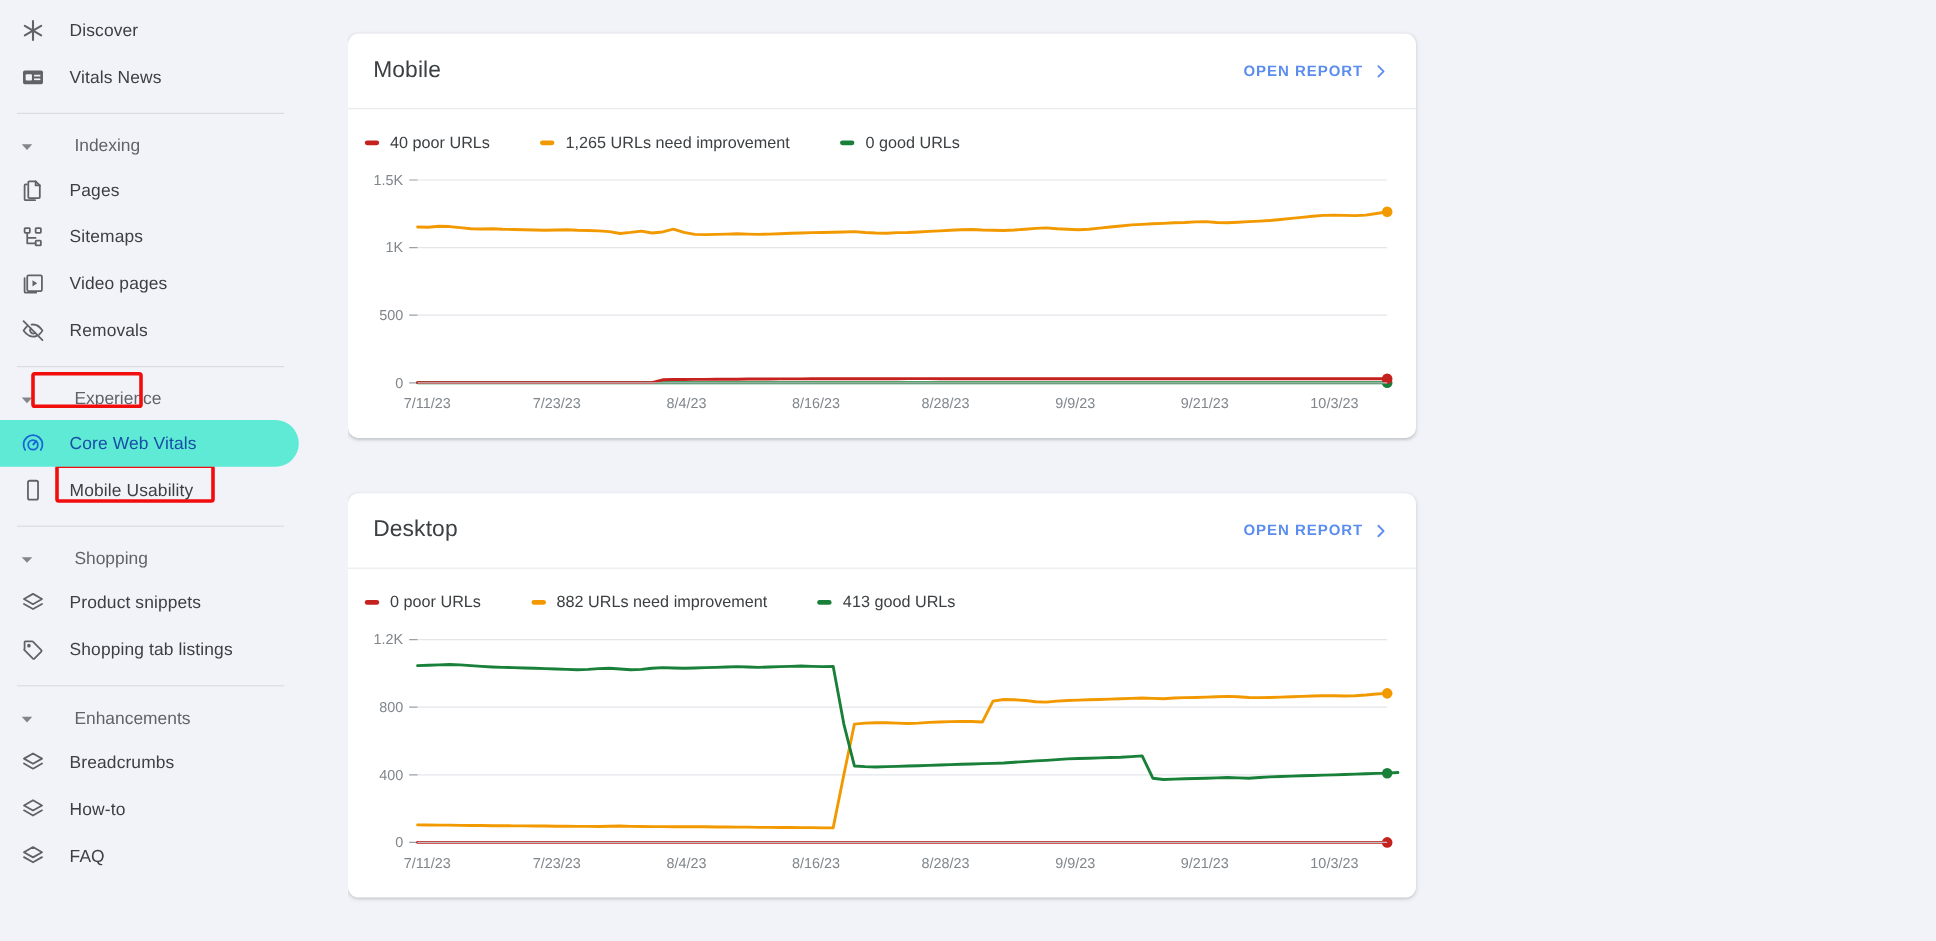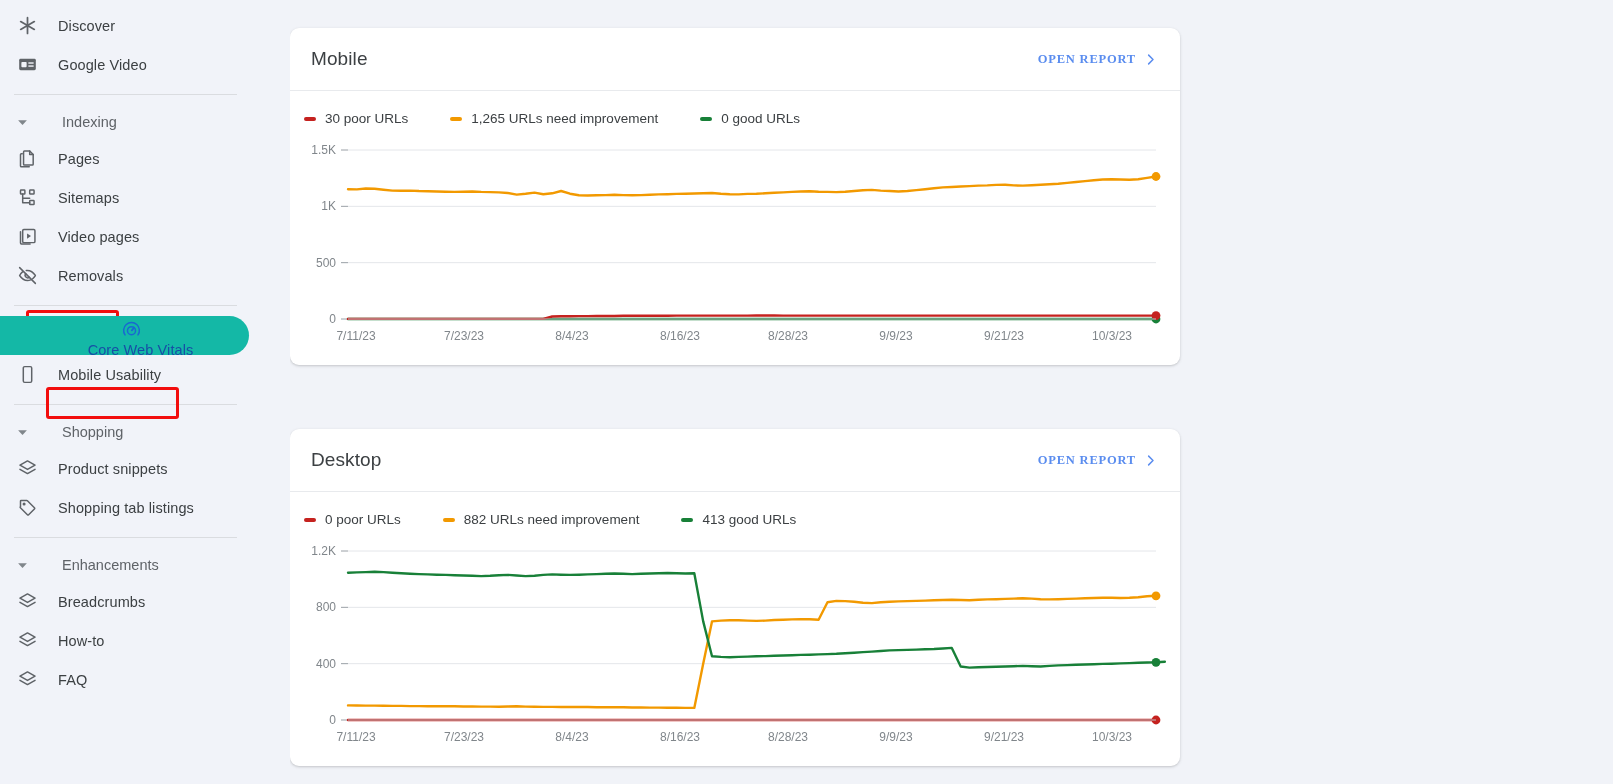--- a/index.html
+++ b/index.html
@@ -33,25 +33,24 @@
     color: #5f6368;
   }
   .nav-item .lbl {
     margin-left: 18px;
     font-size: 14.5px;
     color: #3c4043;
     letter-spacing: .1px;
     white-space: nowrap;
   }
   .nav-item.selected {
-    background: #14b8a6;
+    background: #5eead4;
     border-top-right-radius: 20px;
     border-bottom-right-radius: 20px;
     width: 249px;
-    flex-direction: column;
   }
   .nav-item.selected .lbl { color: #174ea6; }
   .nav-item.selected .ico { color: #1967d2; }
 
   .divider {
     height: 1px; background: #dadce0;
     margin: 10px 53px 10px 14px;
   }
   .group-head {
     display: flex; align-items: center;
@@ -78,40 +77,40 @@
   }
   #rb-exp  { left: 26px;  top: 310px; width: 93px;  height: 30px; }
   #rb-cwv  { left: 46px;  top: 387px; width: 133px; height: 32px; }
 
   
   .main {
     flex: 1;
     padding: 28px 90px 0 0;
     display: flex; flex-direction: column;
     align-items: flex-start;
-    gap: 64px;
+    gap: 46px;
   }
   .card {
     background: #ffffff;
     width: 890px;
     border-radius: 9px;
     box-shadow: 0 1px 2px rgba(60,64,67,.18), 0 1px 3px 1px rgba(60,64,67,.06);
     overflow: hidden;
   }
   .card-head {
     height: 63px;
     display: flex; align-items: center; justify-content: space-between;
     padding: 0 22px 0 21px;
     border-bottom: 1px solid #e8eaed;
   }
   .card-title { font-size: 19px; color: #3c4043; font-weight: 400; letter-spacing: .1px; }
   .open-report {
     display: flex; align-items: center; gap: 7px;
     color: #5b8def; font-size: 12.5px; font-weight: 700;
-    letter-spacing: .8px; cursor: pointer; font-family: Liberation Serif, serif;
+    letter-spacing: .8px; cursor: pointer;
   }
   .open-report .chev { display: flex; align-items: center; }
 
   .legend {
     display: flex; align-items: center;
     gap: 42px;
     padding: 20px 0 0 14px;
   }
   .legend-item { display: flex; align-items: center; gap: 9px; cursor: pointer; }
   .legend-dash { width: 12px; height: 4px; border-radius: 2px; display: block; }
@@ -138,21 +137,21 @@
       </div>
       <div class="nav-item">
         <span class="ico">
           <svg width="21" height="21" viewBox="0 0 24 24" fill="none" stroke="currentColor" stroke-width="1.7" stroke-linecap="round" stroke-linejoin="round">
             <rect x="2.5" y="5.5" width="19" height="13" rx="1.6" fill="currentColor" stroke="none"></rect>
             <rect x="5" y="9" width="6" height="6" rx="1" fill="#f1f3f9" stroke="none"></rect>
             <rect x="13" y="9.5" width="6" height="1.6" fill="#f1f3f9" stroke="none"></rect>
             <rect x="13" y="13" width="6" height="1.6" fill="#f1f3f9" stroke="none"></rect>
           </svg>
         </span>
-        <span class="lbl">Google Video</span>
+        <span class="lbl">Vitals News</span>
       </div>
       <div class="divider"></div>
       <div class="group-head">
         <span class="caret">
           <svg width="11" height="11" viewBox="0 0 10 10">
             <path d="M1 3l4 4.3L9 3z" fill="currentColor"></path>
           </svg>
         </span>
         <span class="gl">Indexing</span>
       </div>
@@ -192,20 +191,28 @@
           <svg width="21" height="21" viewBox="0 0 24 24" fill="none" stroke="currentColor" stroke-width="1.7" stroke-linecap="round" stroke-linejoin="round">
             <path d="M3 3l18 18"></path>
             <path d="M10.6 6.3A9.8 9.8 0 0 1 12 6.2c5.2 0 9 5.8 9 5.8a17 17 0 0 1-3.1 3.7"></path>
             <path d="M6.3 7.9A17 17 0 0 0 3 12s3.8 5.8 9 5.8a9.3 9.3 0 0 0 3.6-.73"></path>
             <path d="M9.9 9.9a3 3 0 0 0 4.2 4.2"></path>
           </svg>
         </span>
         <span class="lbl">Removals</span>
       </div>
       <div class="divider"></div>
+      <div class="group-head">
+        <span class="caret">
+          <svg width="11" height="11" viewBox="0 0 10 10">
+            <path d="M1 3l4 4.3L9 3z" fill="currentColor"></path>
+          </svg>
+        </span>
+        <span class="gl">Experience</span>
+      </div>
       <div class="nav-item selected">
         <span class="ico">
           <svg width="21" height="21" viewBox="0 0 24 24" fill="none" stroke="currentColor" stroke-width="1.7" stroke-linecap="round" stroke-linejoin="round">
             <path d="M4.6 18.2a9 9 0 1 1 14.8 0"></path>
             <circle cx="12" cy="13.4" r="4.6"></circle>
             <path d="M14.9 9.9l-2.5 3.1" stroke-width="2"></path>
           </svg>
         </span>
         <span class="lbl">Core Web Vitals</span>
       </div>
@@ -291,21 +298,21 @@
             <span class="chev">
               <svg width="15" height="15" viewBox="0 0 24 24" fill="none" stroke="currentColor" stroke-width="2.4" stroke-linecap="round" stroke-linejoin="round">
                 <path d="M9 5l7 7-7 7"></path>
               </svg>
             </span>
           </div>
         </div>
         <div class="legend">
           <div class="legend-item">
             <span class="legend-dash" style="background:#c5221f"></span>
-            <span class="legend-text">30 poor URLs</span>
+            <span class="legend-text">40 poor URLs</span>
           </div>
           <div class="legend-item">
             <span class="legend-dash" style="background:#f29900"></span>
             <span class="legend-text">1,265 URLs need improvement</span>
           </div>
           <div class="legend-item">
             <span class="legend-dash" style="background:#188038"></span>
             <span class="legend-text">0 good URLs</span>
           </div>
         </div>

